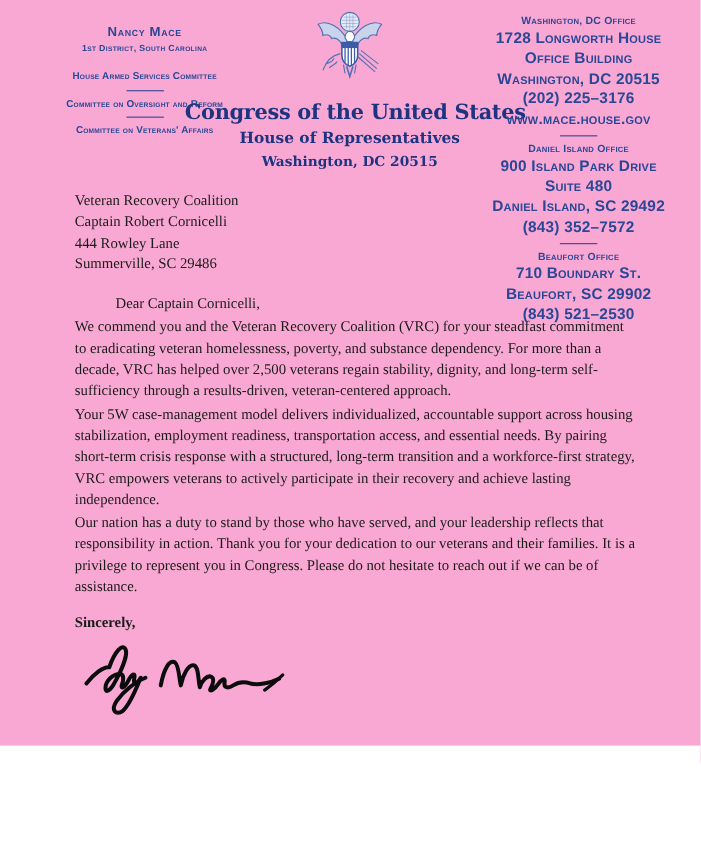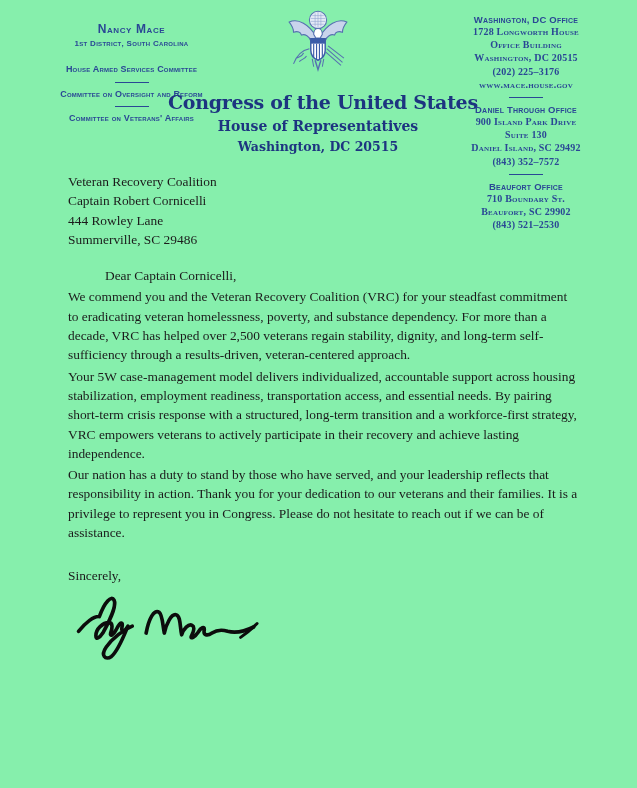--- a/index.html
+++ b/index.html
@@ -1,17 +1,17 @@
 <!DOCTYPE html>
 <html><head>
 <meta charset="utf-8">
 <style>
   html,body { margin:0; padding:0; background:#ffffff; }
   .page {
-    position:relative; width:637px; height:788px; background:#86efac;
+    position:relative; width:637px; height:678px; background:#f9a8d4;
     font-family:"Liberation Serif", serif; color:#1b1b1b; overflow:hidden;
   }
 
   
   .header { position:absolute; top:0; left:0; width:637px; height:170px; }
 
   .col-left {
     position:absolute; top:22px; left:24px; width:215px; text-align:center;
     color:#2a4795; font-family:"Liberation Sans", sans-serif; font-variant:small-caps;
   }
@@ -29,29 +29,29 @@
     letter-spacing:-0.3px; margin-top:3px; white-space:nowrap; color:#1d3480;
   }
   .congress-chamber { font-family:"DejaVu Serif", serif; font-weight:bold; font-size:14px; margin-top:5px; color:#1d3480; }
   .congress-city { font-family:"DejaVu Serif", serif; font-weight:bold; font-size:12.5px; margin-top:5px; color:#1d3480; }
 
   .col-right {
     position:absolute; top:14px; right:16px; width:190px; text-align:center;
     color:#2a4795; font-family:"Liberation Sans", sans-serif; font-variant:small-caps;
   }
   .office-name { font-size:9.5px; font-weight:bold; letter-spacing:0.2px; }
-  .office-line { font-size:10px; font-weight:bold; line-height:1.32; letter-spacing:0.2px;font-family:Liberation Serif, serif; }
+  .office-line { font-size:14px; font-weight:bold; line-height:1.32; letter-spacing:0.2px; }
 
   
   .body { position:absolute; top:172px; left:68px; width:511px; font-size:13.4px; line-height:1.44; }
   .date { text-align:center; margin:0 0 16px 0; }
   .recipient div { margin:0; }
   .salutation { margin-top:17px;margin-left:37px; }
   .para { margin:2px 0 0 0; text-align:left; }
-  .closing { margin-top:24px; }
+  .closing { margin-top:14px;font-weight:bold; }
   .signature-wrap { margin:2px 0 0 -10px; height:78px; }
 </style>
 </head>
 <body>
 
 <div class="page">
 
   <div class="header">
 
     <div class="col-left">
@@ -114,23 +114,23 @@
       <div class="office">
         <div class="office-name">Washington, DC Office</div>
         <div class="office-line">1728 Longworth House</div>
         <div class="office-line">Office Building</div>
         <div class="office-line">Washington, DC 20515</div>
         <div class="office-line">(202) 225–3176</div>
         <div class="office-line">www.mace.house.gov</div>
       </div>
       <div class="divider"></div>
       <div class="office">
-        <div class="office-name">Daniel Through Office</div>
+        <div class="office-name">Daniel Island Office</div>
         <div class="office-line">900 Island Park Drive</div>
-        <div class="office-line">Suite 130</div>
+        <div class="office-line">Suite 480</div>
         <div class="office-line">Daniel Island, SC 29492</div>
         <div class="office-line">(843) 352–7572</div>
       </div>
       <div class="divider"></div>
       <div class="office">
         <div class="office-name">Beaufort Office</div>
         <div class="office-line">710 Boundary St.</div>
         <div class="office-line">Beaufort, SC 29902</div>
         <div class="office-line">(843) 521–2530</div>
       </div>

